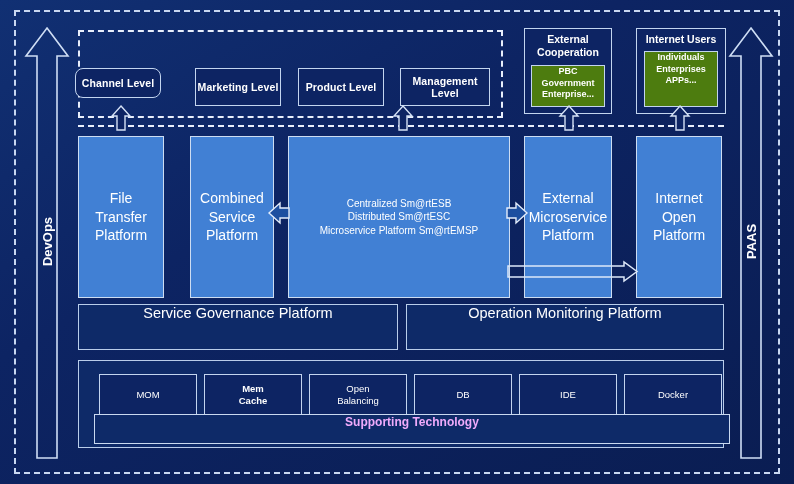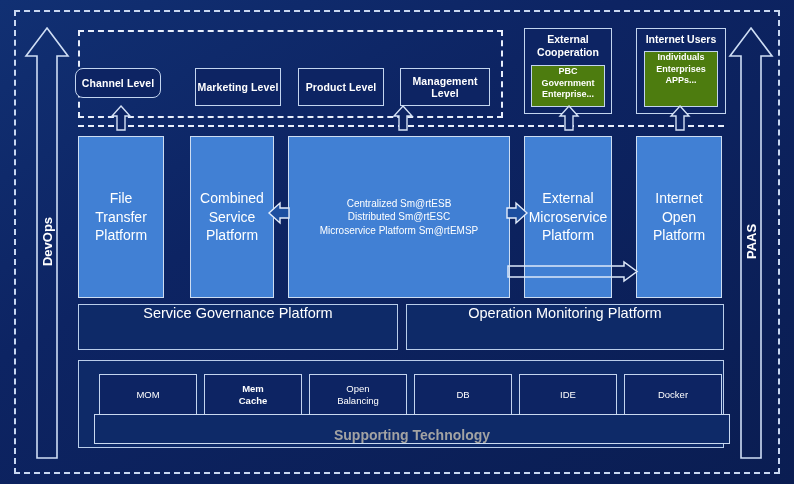--- a/index.html
+++ b/index.html
@@ -92,22 +92,22 @@
     position: absolute;
     border: 1.5px solid #c3d5ef;
     background: #0d2463;
     display: flex; align-items: center; justify-content: center;
     text-align: center; font-size: 9.5px; line-height: 1.3;
     color: #ffffff;
   }
   .support-bar {
     border: 1.5px solid #c9d9f0;
     background: #0e2a68;
-    display: flex; align-items: flex-end; justify-content: center;
-    font-size: 14px; font-weight: bold; color: #a3a3a3;
+    display: flex; align-items: flex-start; justify-content: center;
+    font-size: 12px; font-weight: bold; color: #f0abfc;
   }
 
   
   .varrow { overflow: visible; }
   .vlabel {
     position: absolute;
     font-size: 13px; font-weight: bold; color: #ffffff;
     white-space: nowrap;
     transform-origin: center center;
   }

